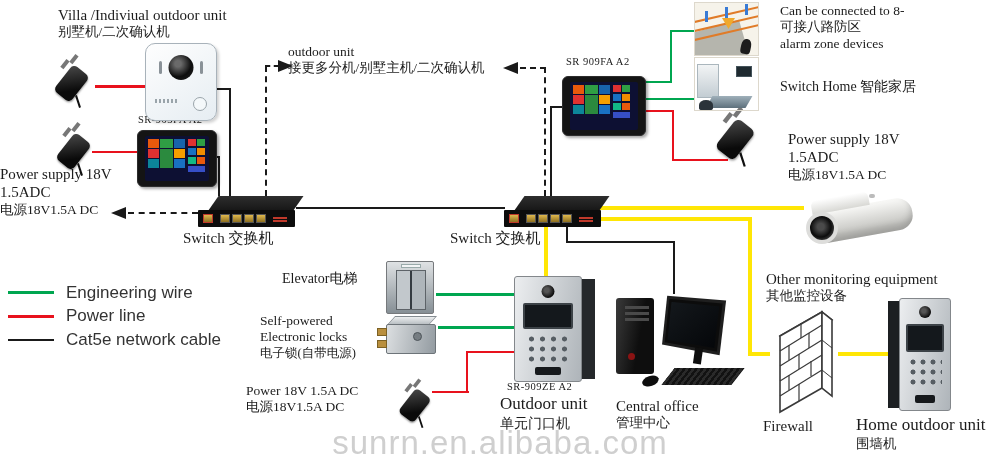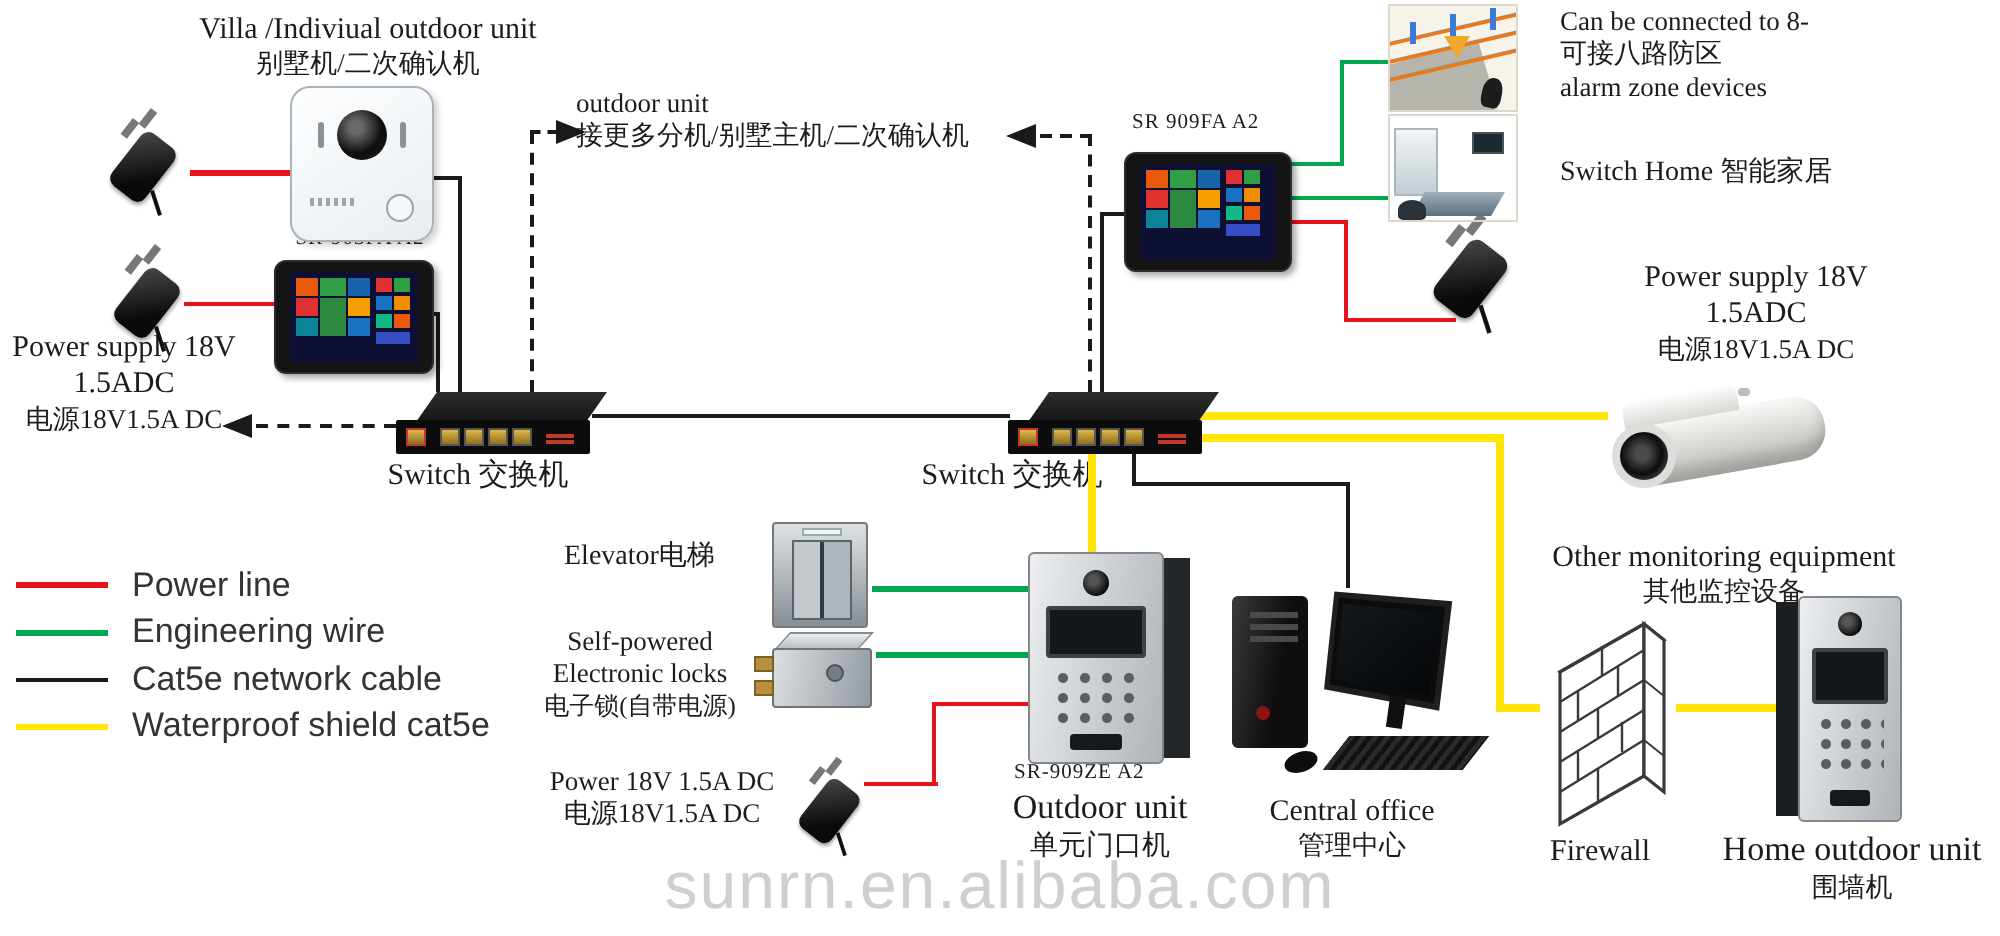--- a/index.html
+++ b/index.html
@@ -1,20 +1,20 @@
 <!DOCTYPE html>
 <html style="--lc0: #00a650; --lc1: #e8121d; --lc2: #1a1a1a; --lc3: #ffe605;"><head>
 <meta charset="utf-8">
 <style>
   *{margin:0;padding:0;box-sizing:border-box}
   html,body{background:#fff}
   #canvas{position:relative;width:1000px;height:468px;background:#fff;overflow:hidden;
           font-family:"Liberation Serif","DejaVu Serif",serif;color:#1c1c1c}
   .lbl{position:absolute;line-height:1.22}
-  .c{text-align:center}
+  .c{text-align:left}
   .s15{font-size:15px}.s14{font-size:14px}.s13{font-size:13.5px}.s12{font-size:12.5px}
   .s17{font-size:17px}.model{font-size:10.5px;letter-spacing:.5px}
   
   .wire{position:absolute}
   .w-black{background:#1a1a1a}
   .w-green{background:var(--lc0,#00a650)}
   .w-red{background:var(--lc1,#e8121d)}
   .w-yellow{background:var(--lc3,#ffe605)}
   .dash-h{position:absolute;border-top:2px dashed #1a1a1a}
   .dash-v{position:absolute;border-left:2px dashed #1a1a1a}
@@ -226,34 +226,30 @@
 
   <div class="lbl c s15" style="left:763px;top:417px;width:74px">Firewall</div>
 
   <div class="lbl c" style="left:856px;top:415px;width:140px">
     <div class="s17">Home outdoor unit</div>
     <div class="s13">围墙机</div>
   </div>
 
   <div class="legend">
     <div class="lg-row">
+      <span class="lg-line w-green"></span>
+      <span class="lg-txt">Engineering wire</span>
+    </div>
+    <div class="lg-row">
       <span class="lg-line w-red"></span>
       <span class="lg-txt">Power line</span>
     </div>
     <div class="lg-row">
-      <span class="lg-line w-green"></span>
-      <span class="lg-txt">Engineering wire</span>
-    </div>
-    <div class="lg-row">
       <span class="lg-line w-black" style="height:2px"></span>
       <span class="lg-txt">Cat5e network cable</span>
-    </div>
-    <div class="lg-row">
-      <span class="lg-line w-yellow"></span>
-      <span class="lg-txt">Waterproof shield cat5e</span>
     </div>
   </div>
 
   <div class="wire w-black" style="left:214px;top:156px;width:6px;height:2px"></div>
   <div class="wire w-black" style="left:218px;top:156px;width:2px;height:40px"></div>
   <div class="wire w-black" style="left:215px;top:88px;width:16px;height:2px"></div>
   <div class="wire w-black" style="left:229px;top:88px;width:2px;height:108px"></div>
   <div class="wire w-black" style="left:296px;top:207px;width:209px;height:2px"></div>
   <div class="wire w-black" style="left:550px;top:106px;width:14px;height:2px"></div>
   <div class="wire w-black" style="left:550px;top:106px;width:2px;height:90px"></div>

